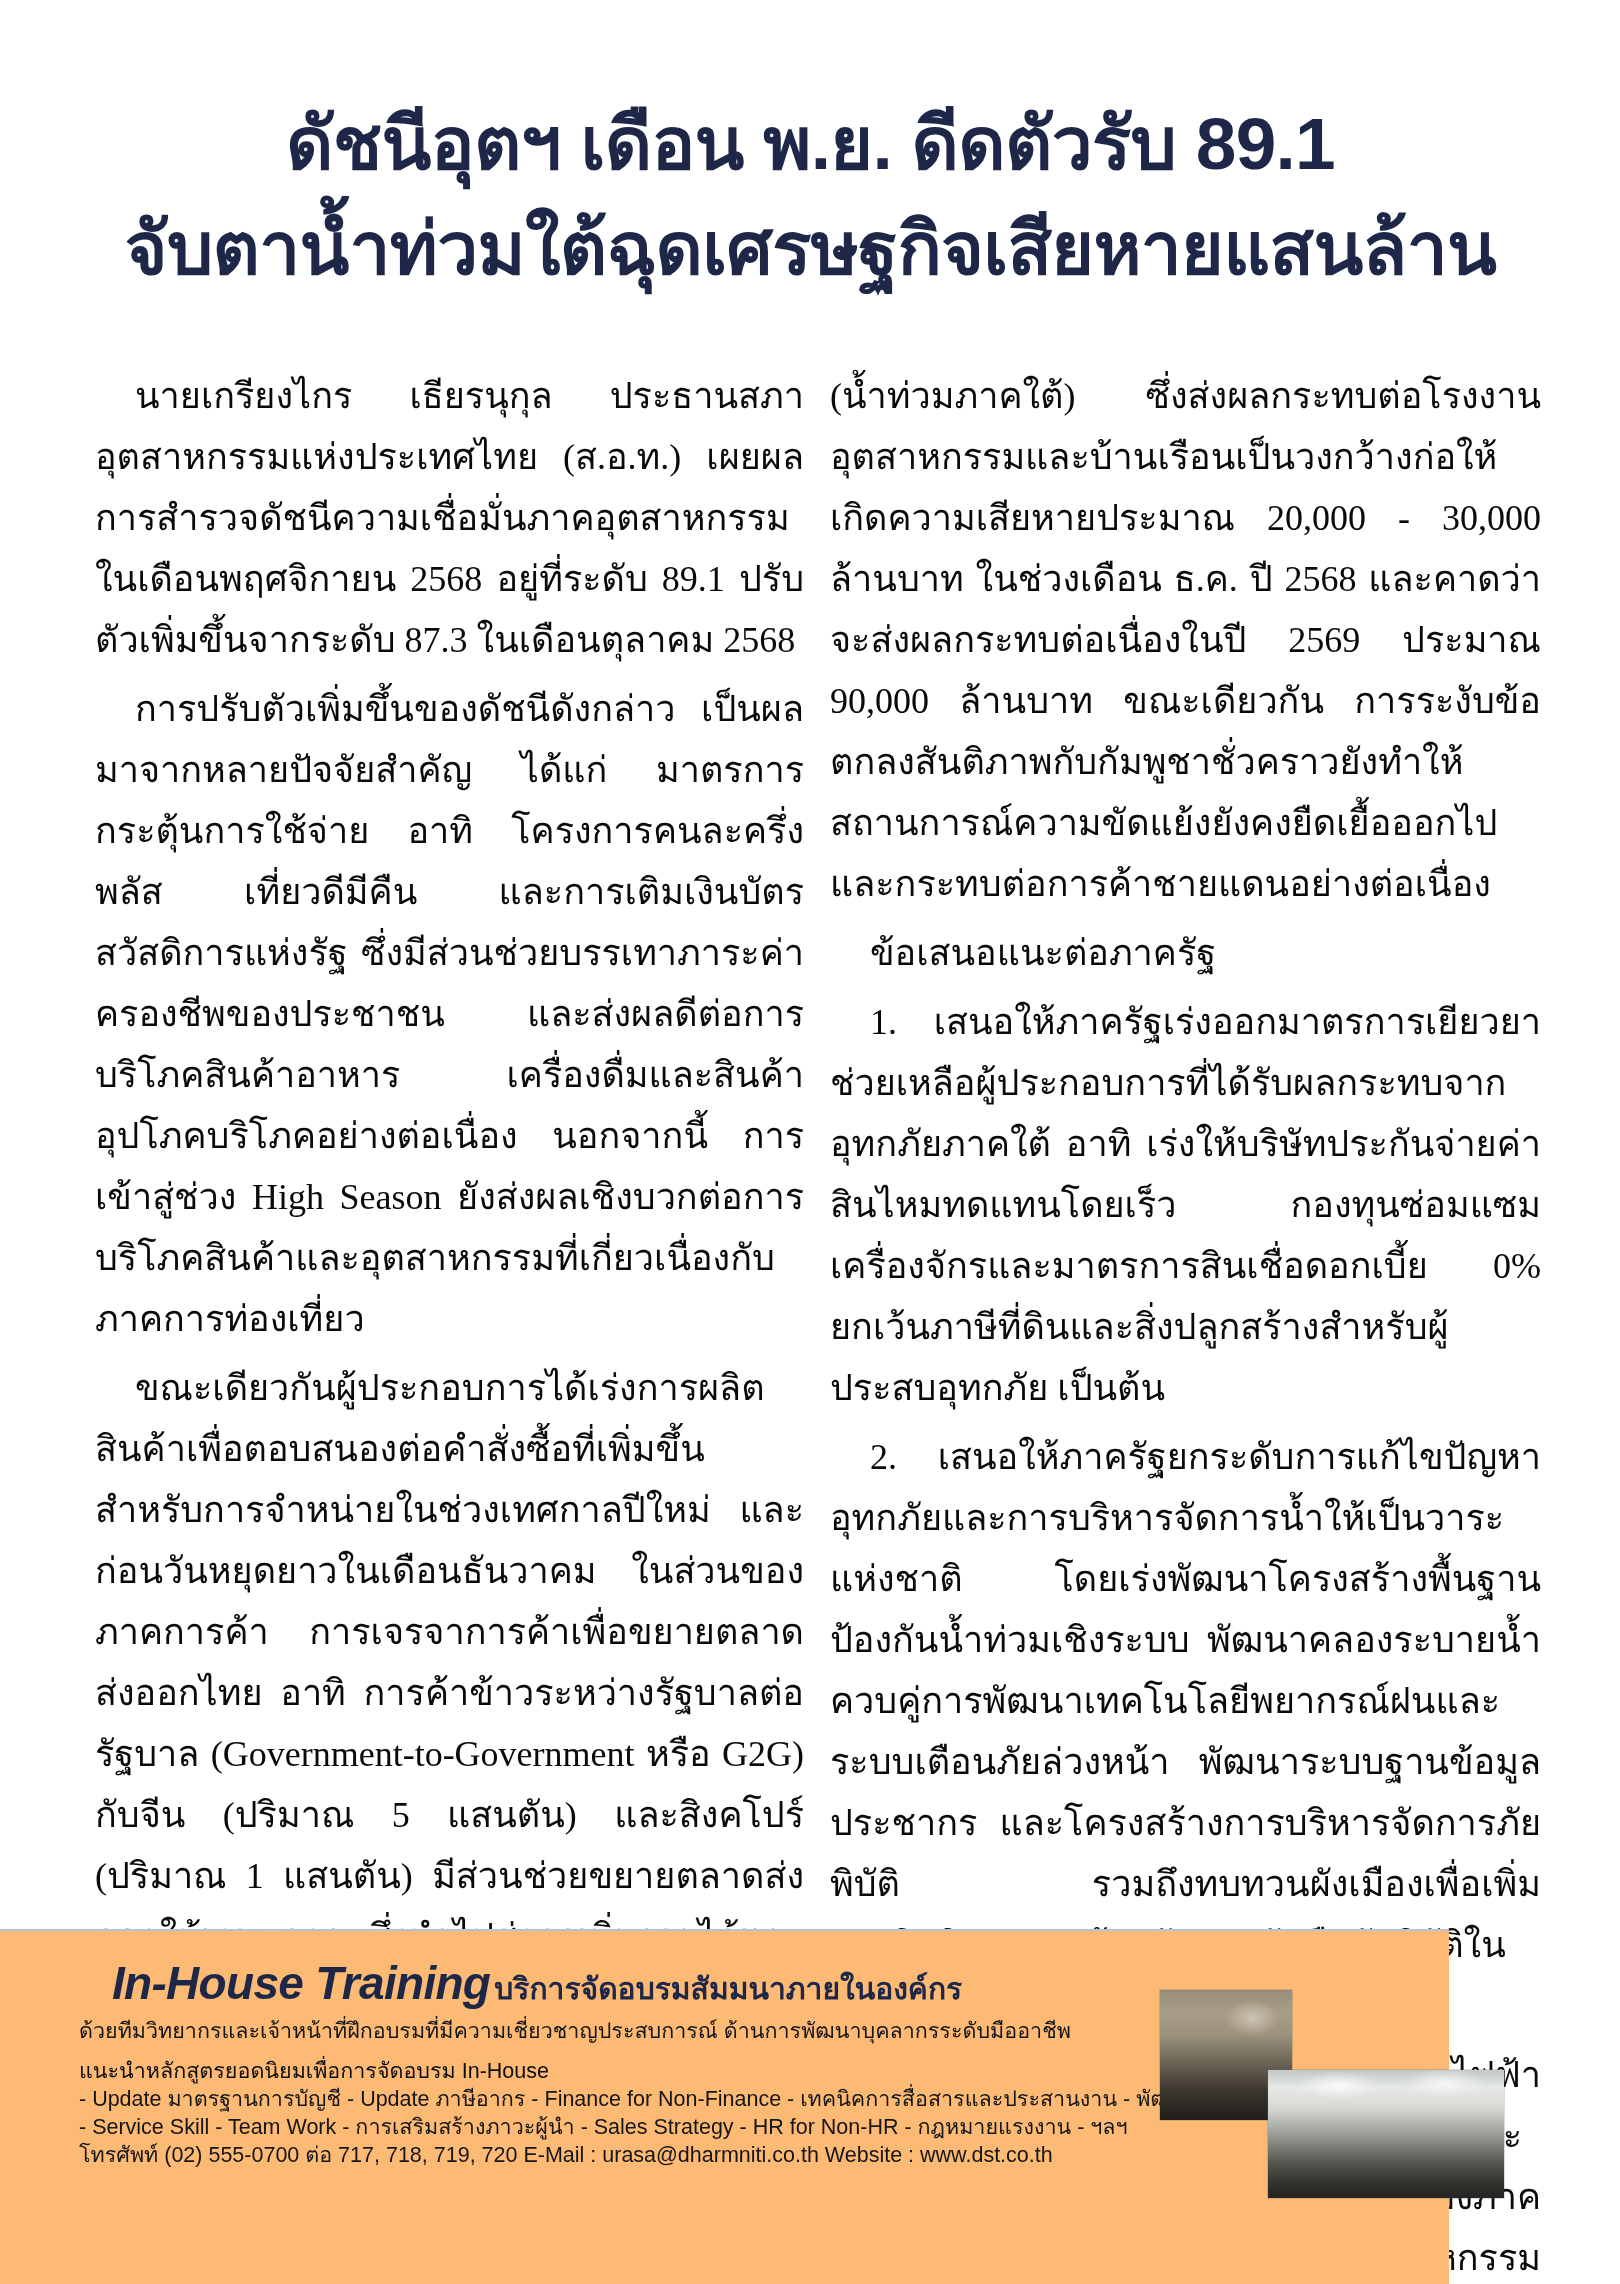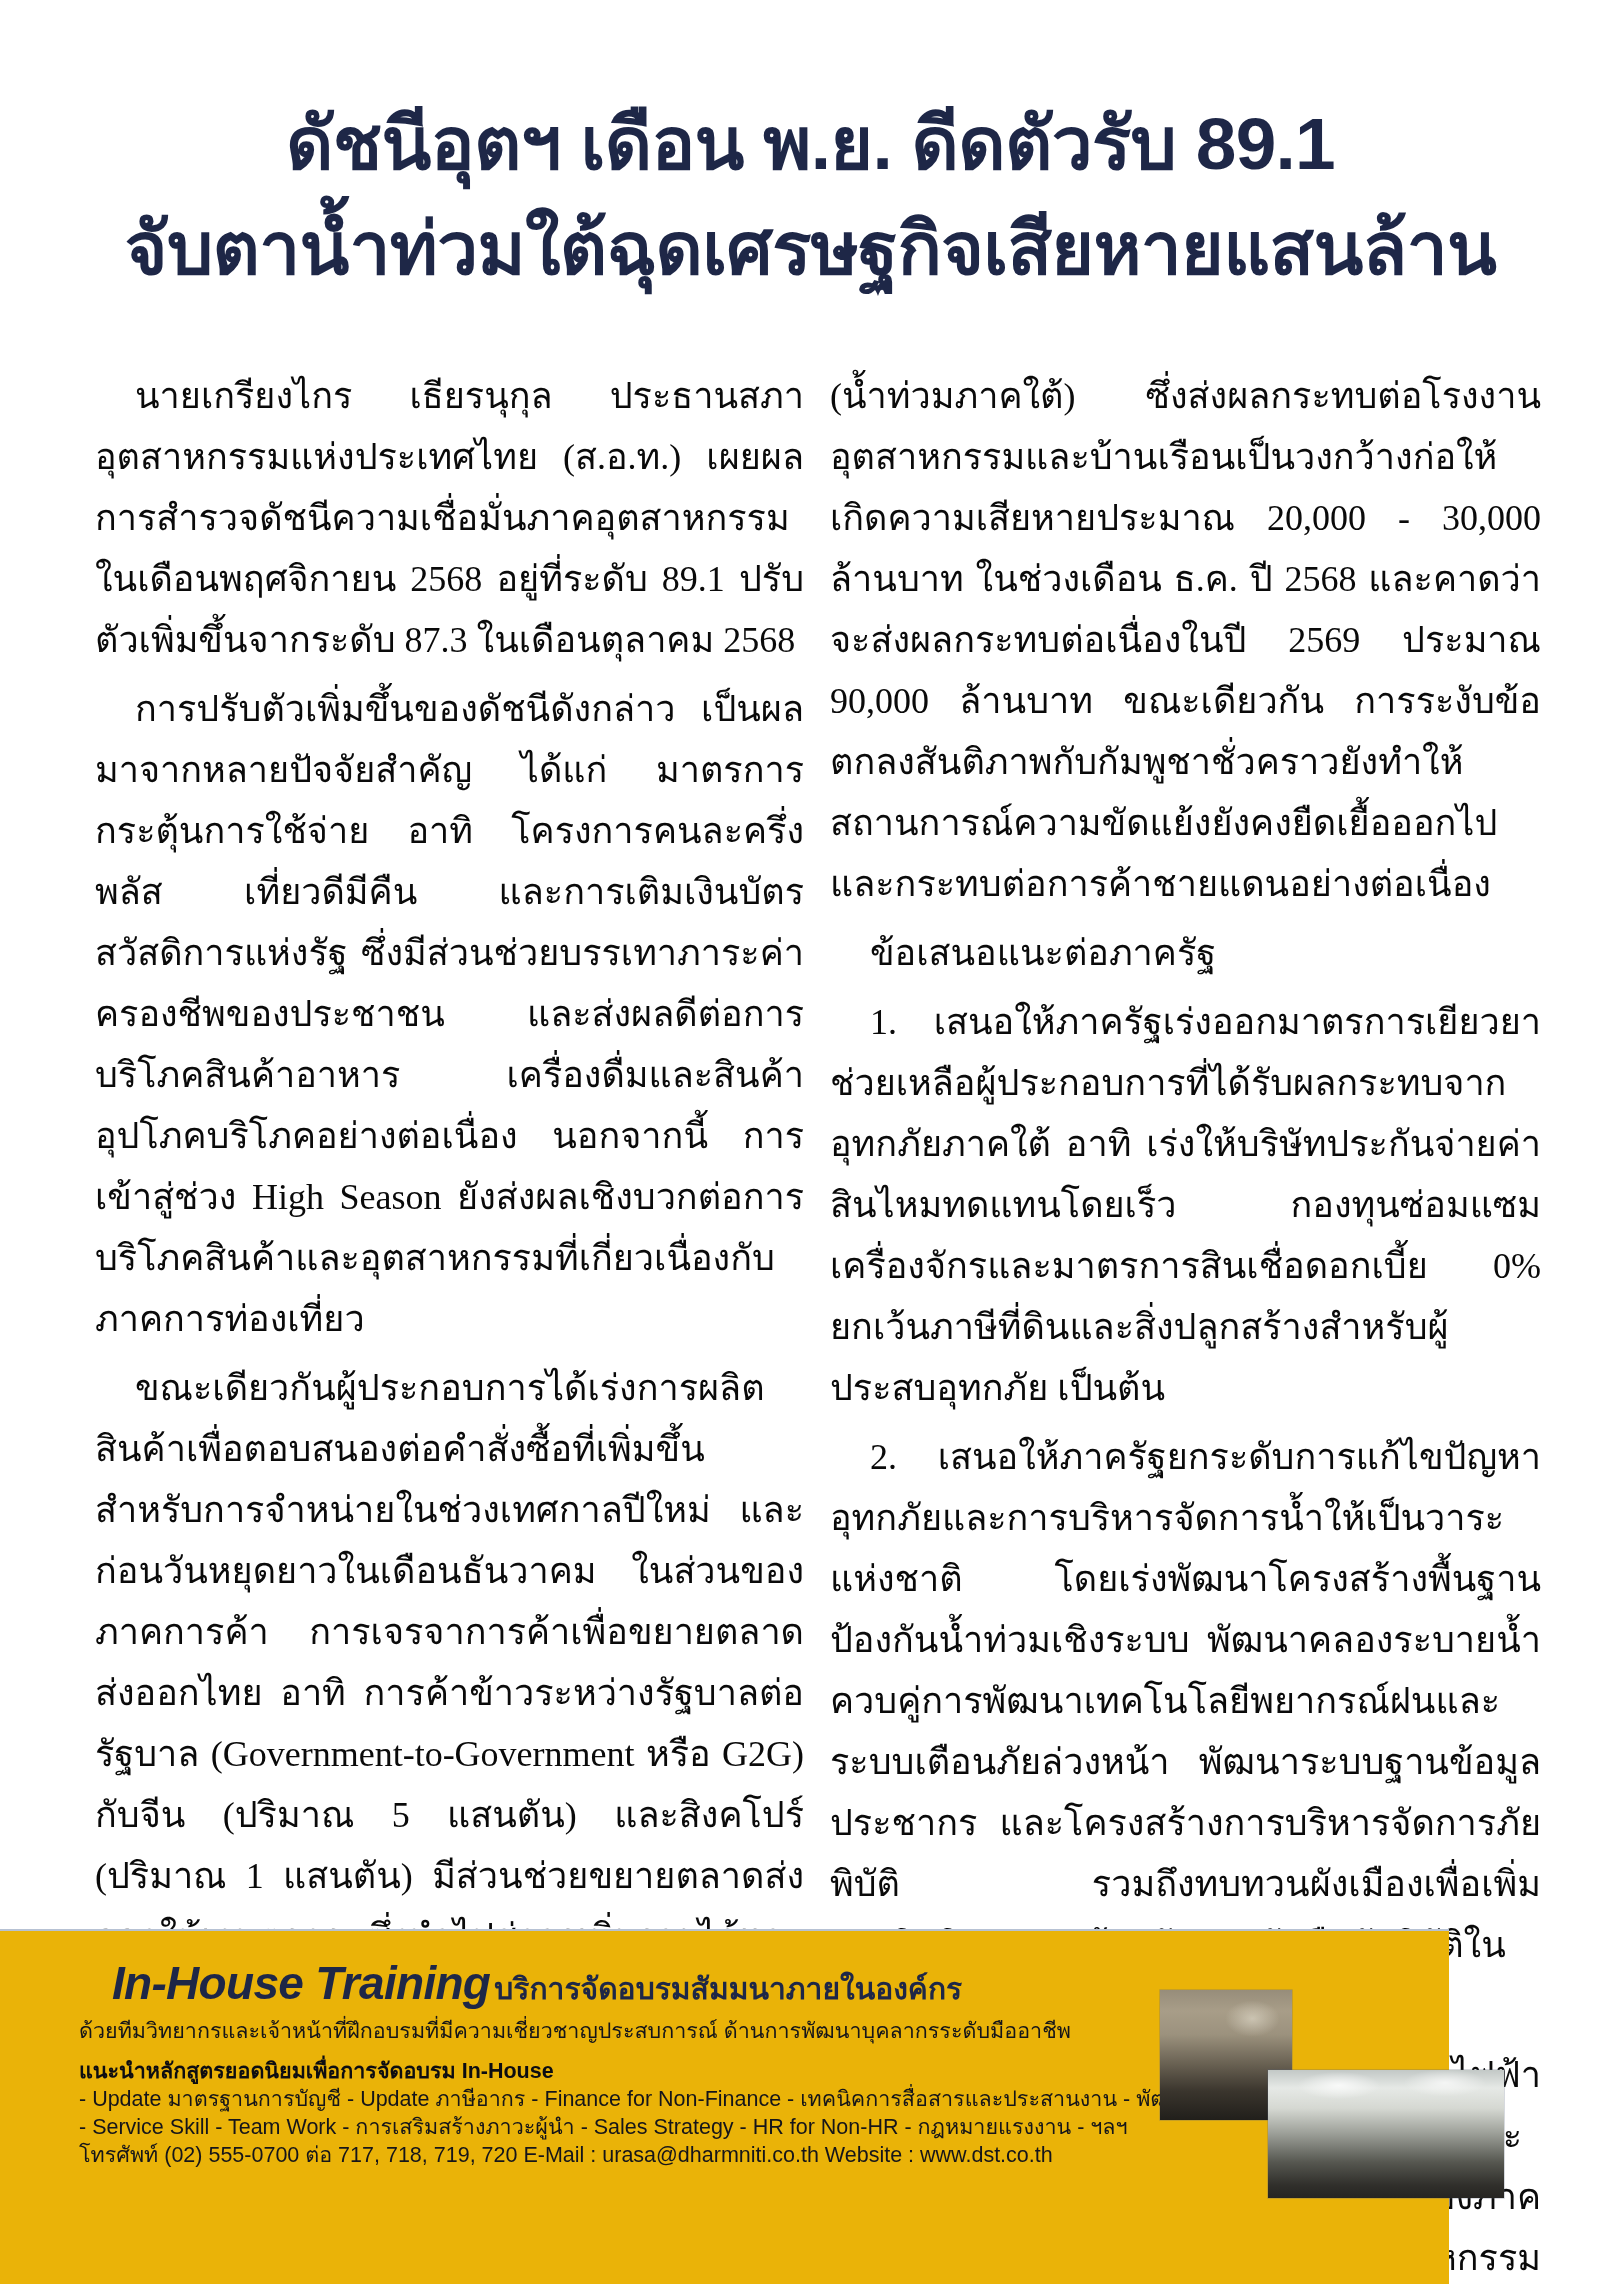--- a/index.html
+++ b/index.html
@@ -48,21 +48,21 @@
   }
   .col p.ind { text-indent: 40px; }
 
   
   .footer {
     position: absolute;
     left: 0;
     top: 1929px;
     width: 1449px;
     height: 355px;
-    background: #eab308;
+    background: #fdba74;
     border-top: 2.6px solid #b7c2d4;
     box-sizing: border-box;
     font-family: "Liberation Sans", "DejaVu Sans", sans-serif;
   }
   .f-title-row {
     position: absolute;
     left: 112px;
     top: 25px;
     display: flex;
     align-items: baseline;
@@ -88,21 +88,21 @@
     width: 1172px;
   }
   .f-line {
     font-size: 21.5px;
     line-height: 27px;
     color: #15151a;
     margin-top: 1px;
     white-space: nowrap;
   }
   .f-line.gap   { margin-top: 13px; }
-  .f-line.bold  { font-weight: 700; color: #0d0d12; }
+  .f-line.bold  { font-weight: 400; color: #0d0d12; }
 
   
   .photo {
     position: absolute;
     box-shadow: 0 0 0 0.7px rgba(90,100,120,0.35);
   }
   .photo-1 {
     left: 1160px;
     top: 1990px;
     width: 132px;

